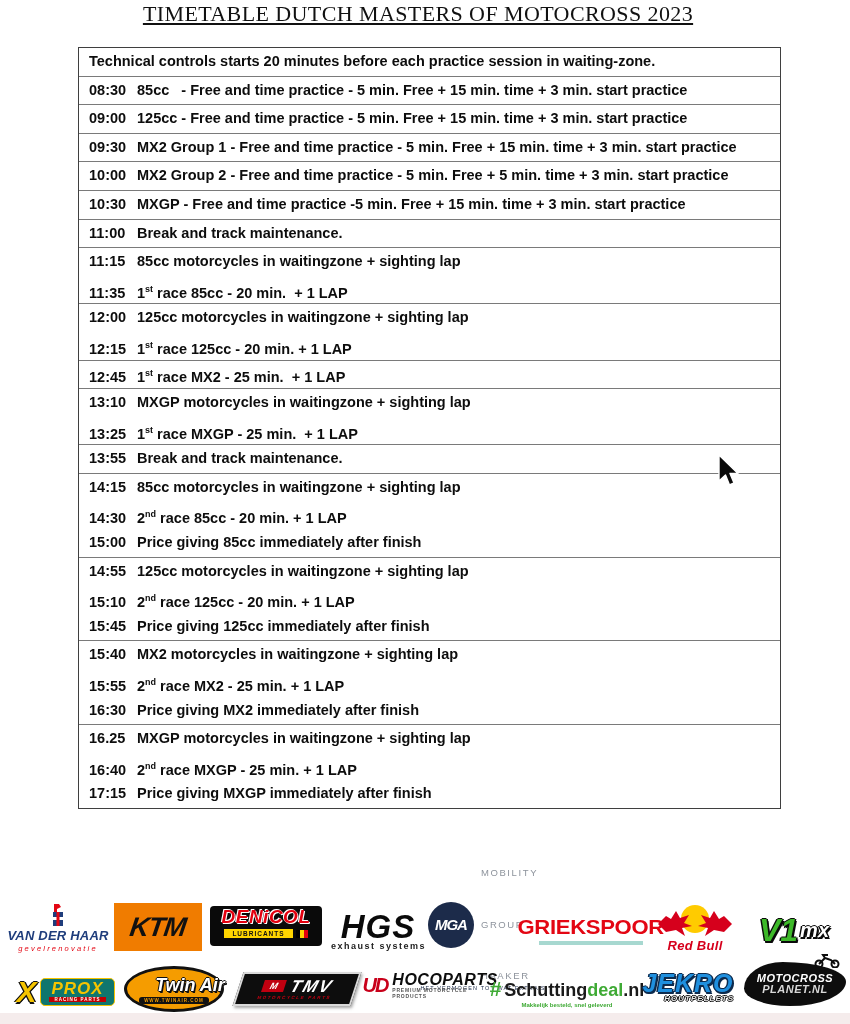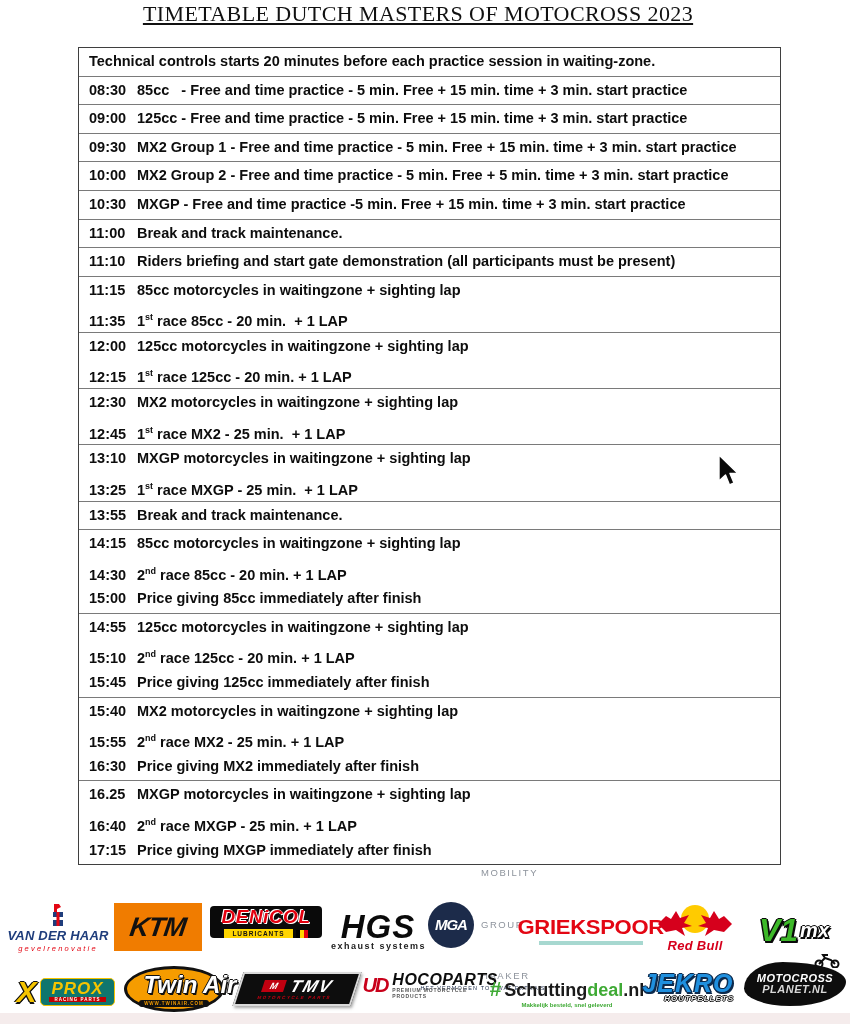--- a/index.html
+++ b/index.html
@@ -48,21 +48,21 @@
 
   
   .vdh-name{font-size:13px;font-weight:700;font-style:italic;color:#1f3d7c;letter-spacing:.2px;white-space:nowrap;}
   .vdh-sub{font-size:7.5px;font-style:italic;color:#e30613;letter-spacing:2.2px;white-space:nowrap;margin-top:1px;}
 
   
   .ktm-box{width:88px;height:48px;background:#f07c00;display:flex;align-items:center;justify-content:center;}
   .ktm-text{font-size:27px;font-weight:700;font-style:italic;color:#111;letter-spacing:-1px;transform:skewX(-8deg);}
 
   
-  .den-box{width:112px;height:32px;background:#0a0a0a;border-radius:4px;display:flex;flex-direction:column;align-items:center;justify-content:center;}
+  .den-box{width:112px;height:40px;background:#0a0a0a;border-radius:4px;display:flex;flex-direction:column;align-items:center;justify-content:flex-start;}
   .den-name{font-size:19px;font-weight:700;font-style:italic;color:#e3000f;letter-spacing:.5px;
     text-shadow:0 0 1px #fff,1px 1px 0 #fff,-1px -1px 0 #fff;}
   .den-strip{margin-top:1px;display:flex;align-items:center;gap:3px;}
   .den-lub{background:#ffd500;color:#111;font-size:6.5px;font-weight:700;letter-spacing:1px;padding:1px 8px;}
   .flag{display:flex;height:8px;width:12px;}
   .flag i{flex:1;}
   .flag .b1{background:#000;}.flag .b2{background:#ffd500;}.flag .b3{background:#e3000f;}
 
   
   .hgs-name{font-size:33px;font-weight:800;font-style:italic;color:#0a0a0a;letter-spacing:1px;line-height:28px;}
@@ -91,21 +91,21 @@
 
   
   .prox-x{font-size:30px;font-weight:800;font-style:italic;color:#f5c400;
       text-shadow:-1.5px 0 #111,1.5px 0 #111,0 1.5px #111,0 -1.5px #111;}
   .prox-box{background:#0f766e;border:1px solid #f5c400;border-radius:5px;padding:2px 8px 3px 8px;margin-left:3px;display:flex;flex-direction:column;align-items:center;}
   .prox-name{font-size:17px;font-weight:800;font-style:italic;color:#f5c400;letter-spacing:1px;line-height:16px;}
   .prox-sub{font-size:4.5px;font-weight:700;color:#fff;background:#c00000;letter-spacing:1px;padding:0 6px;}
 
   
   .ta-oval{width:100px;height:46px;background:#f59c00;border:3px solid #111;border-radius:50%;display:flex;flex-direction:column;align-items:center;justify-content:center;}
-  .ta-name{font-size:24px;font-weight:800;font-style:italic;color:#fff;
+  .ta-name{font-size:18px;font-weight:800;font-style:italic;color:#fff;
       text-shadow:-1px 0 #111,1px 0 #111,0 1px #111,0 -1px #111,1.5px 1.5px 0 #111;white-space:nowrap;margin-left:32px;}
   .ta-sub{font-size:4.5px;font-weight:700;color:#f59c00;background:#111;letter-spacing:1px;padding:1px 5px;border-radius:3px;margin-top:1px;}
 
   
   .tmv-skew{width:118px;height:34px;background:#0d0d0d;transform:skewX(-18deg);border:2px solid #d9d9d9;box-shadow:2px 2px 3px rgba(0,0,0,.35);display:flex;flex-direction:column;align-items:center;justify-content:center;}
   .tmv-top{display:flex;align-items:center;gap:6px;}
   .tmv-mark{width:22px;height:12px;background:#c00010;display:flex;align-items:center;justify-content:center;}
   .tmv-mark span{color:#fff;font-size:9px;font-weight:800;font-style:italic;}
   .tmv-name{font-size:17px;font-weight:800;font-style:italic;color:#fff;letter-spacing:2px;line-height:15px;}
   .tmv-sub{font-size:4.5px;font-weight:700;color:#c00010;letter-spacing:1.6px;margin-top:1px;}
@@ -167,32 +167,28 @@
       <div class="trow">
         <div class="tline"><span class="ttime">10:00</span><span class="ttext">MX2 Group 2 - Free and time practice - 5 min. Free + 5 min. time + 3 min. start practice</span></div>
       </div>
       <div class="trow">
         <div class="tline"><span class="ttime">10:30</span><span class="ttext">MXGP - Free and time practice -5 min. Free + 15 min. time + 3 min. start practice</span></div>
       </div>
       <div class="trow">
         <div class="tline"><span class="ttime">11:00</span><span class="ttext">Break and track maintenance.</span></div>
       </div>
       <div class="trow">
-        <div class="tline"><span class="ttime">11:10</span><span class="ttext">Riders briefing and start gate demonstration (all participants must be present)</span></div>
-      </div>
-      <div class="trow">
         <div class="tline"><span class="ttime">11:15</span><span class="ttext">85cc motorcycles in waitingzone + sighting lap</span></div>
         <div class="tline"><span class="ttime">11:35</span><span class="ttext">1<sup>st</sup> race 85cc - 20 min.  + 1 LAP</span></div>
       </div>
       <div class="trow">
         <div class="tline"><span class="ttime">12:00</span><span class="ttext">125cc motorcycles in waitingzone + sighting lap</span></div>
         <div class="tline"><span class="ttime">12:15</span><span class="ttext">1<sup>st</sup> race 125cc - 20 min. + 1 LAP</span></div>
       </div>
       <div class="trow">
-        <div class="tline"><span class="ttime">12:30</span><span class="ttext">MX2 motorcycles in waitingzone + sighting lap</span></div>
         <div class="tline"><span class="ttime">12:45</span><span class="ttext">1<sup>st</sup> race MX2 - 25 min.  + 1 LAP</span></div>
       </div>
       <div class="trow">
         <div class="tline"><span class="ttime">13:10</span><span class="ttext">MXGP motorcycles in waitingzone + sighting lap</span></div>
         <div class="tline"><span class="ttime">13:25</span><span class="ttext">1<sup>st</sup> race MXGP - 25 min.  + 1 LAP</span></div>
       </div>
       <div class="trow">
         <div class="tline"><span class="ttime">13:55</span><span class="ttext">Break and track maintenance.</span></div>
       </div>
       <div class="trow">

